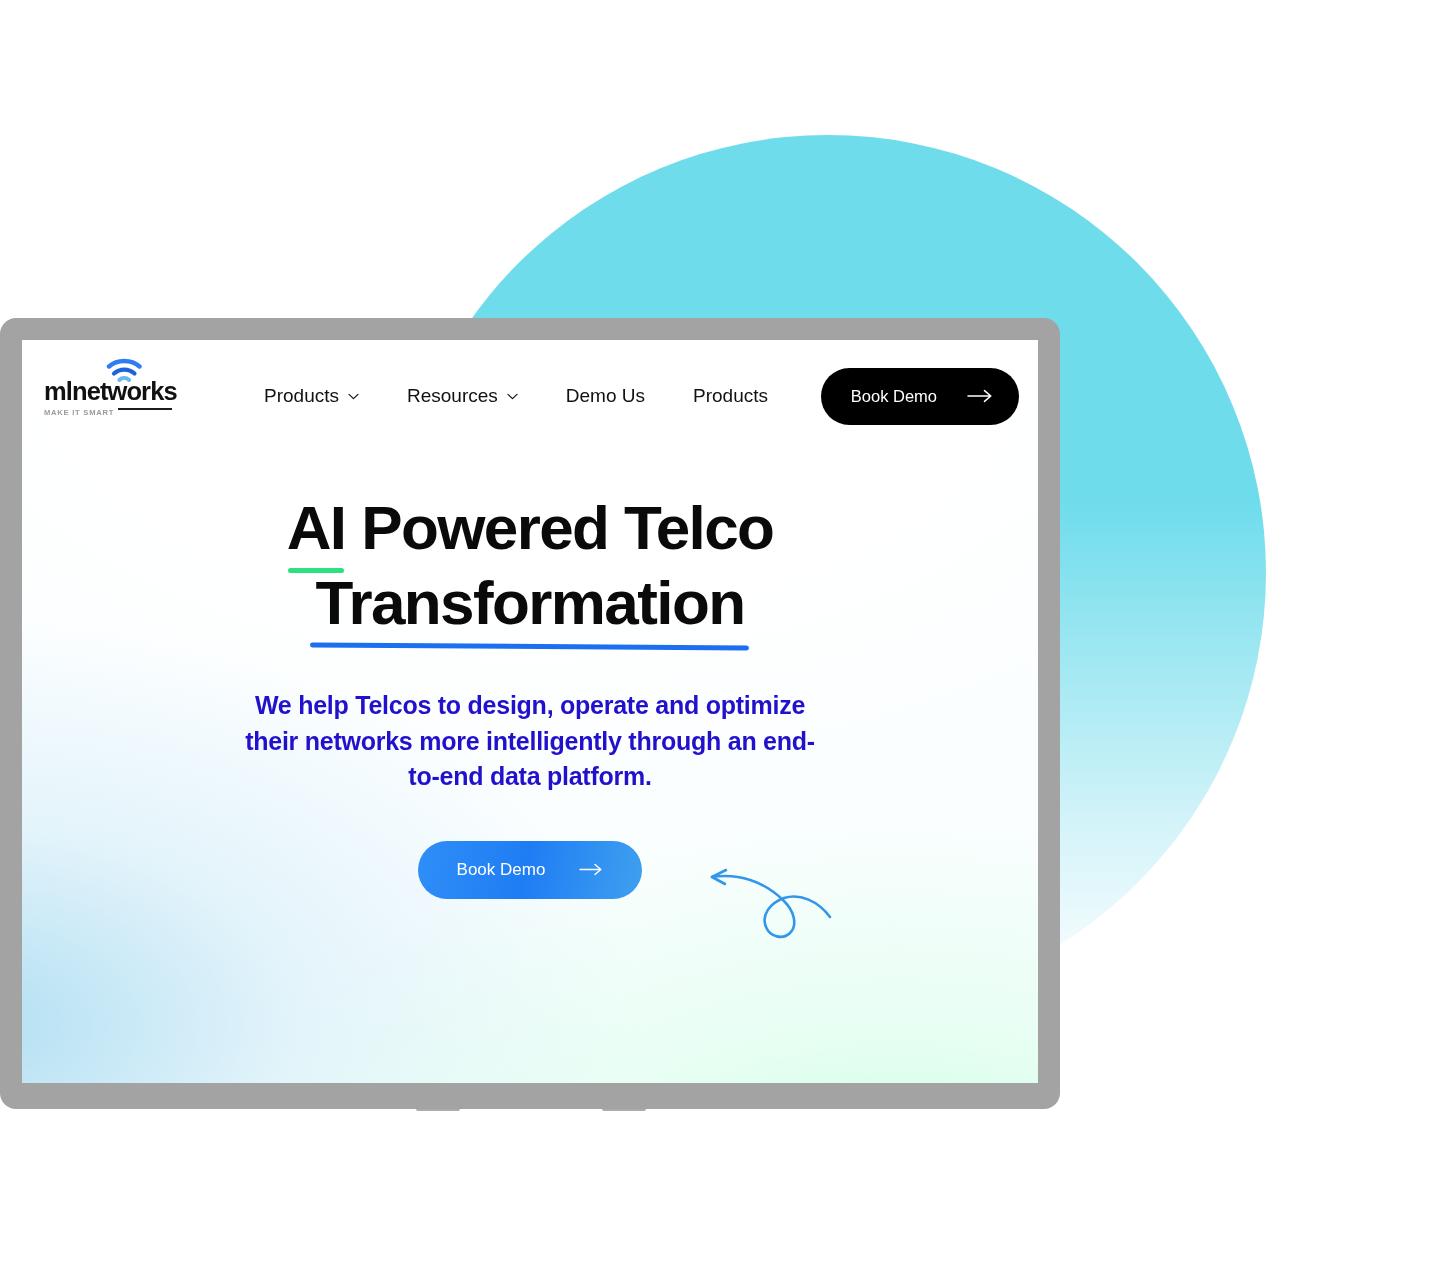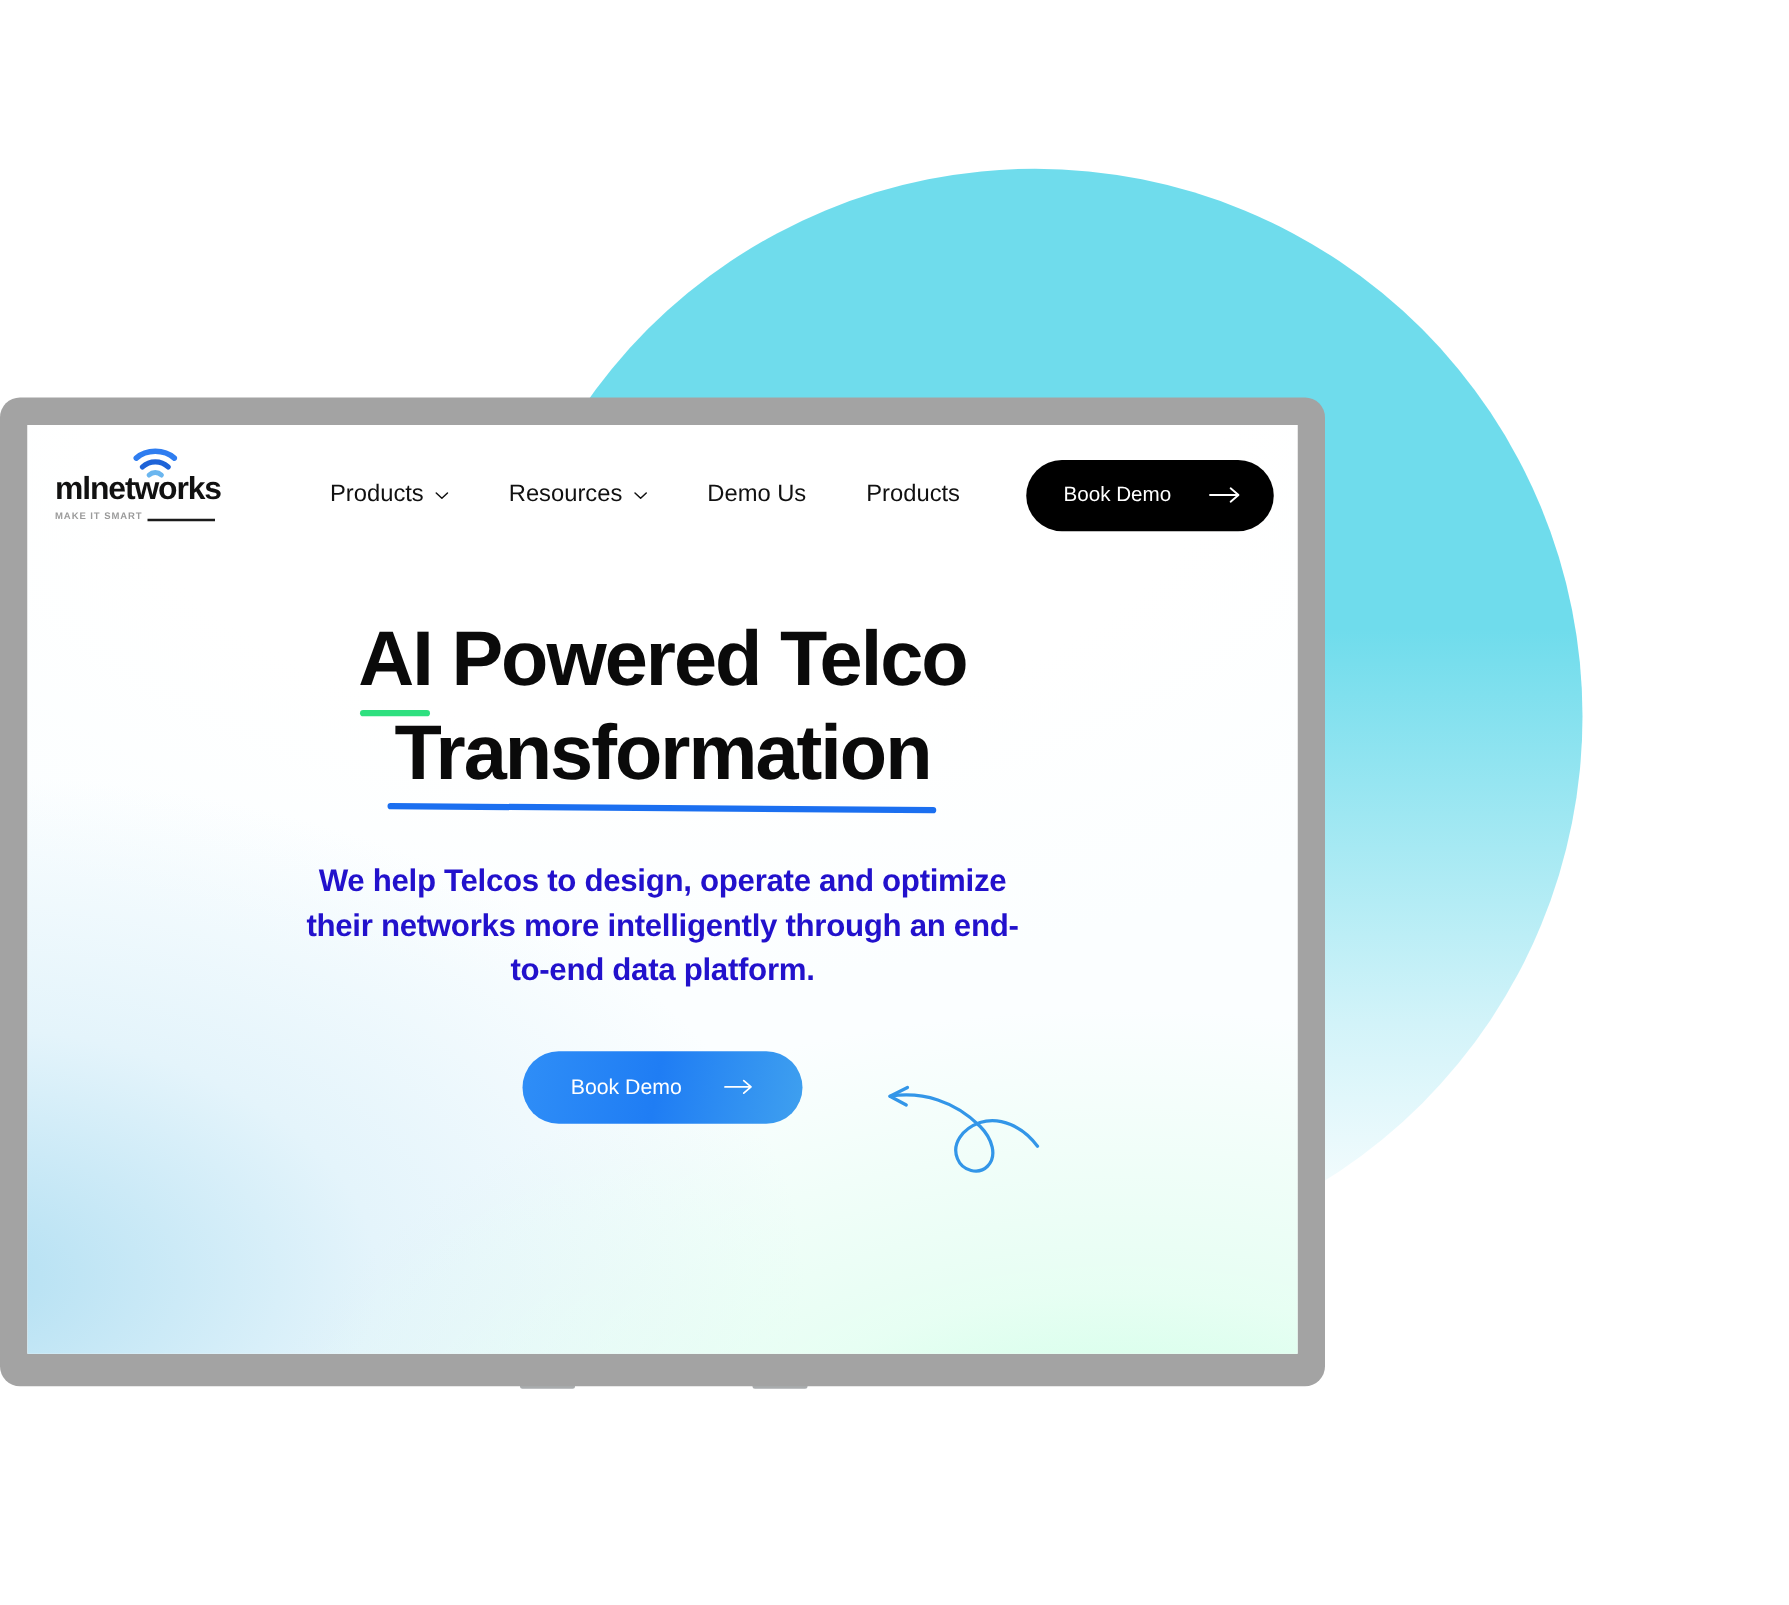--- a/index.html
+++ b/index.html
@@ -89,21 +89,21 @@
     font-size: 25.5px;
     font-weight: 700;
     letter-spacing: -0.9px;
     color: #111111;
     line-height: 1;
     position: relative;
     z-index: 2;
   }
   .logo-tag-row {
     display: flex;
-    align-items: flex-end;
+    align-items: flex-start;
     gap: 3px;
     margin-top: 3px;
   }
   .logo-tag {
     font-size: 7.6px;
     font-weight: 700;
     letter-spacing: 0.75px;
     color: #9b9b9b;
     white-space: nowrap;
   }

